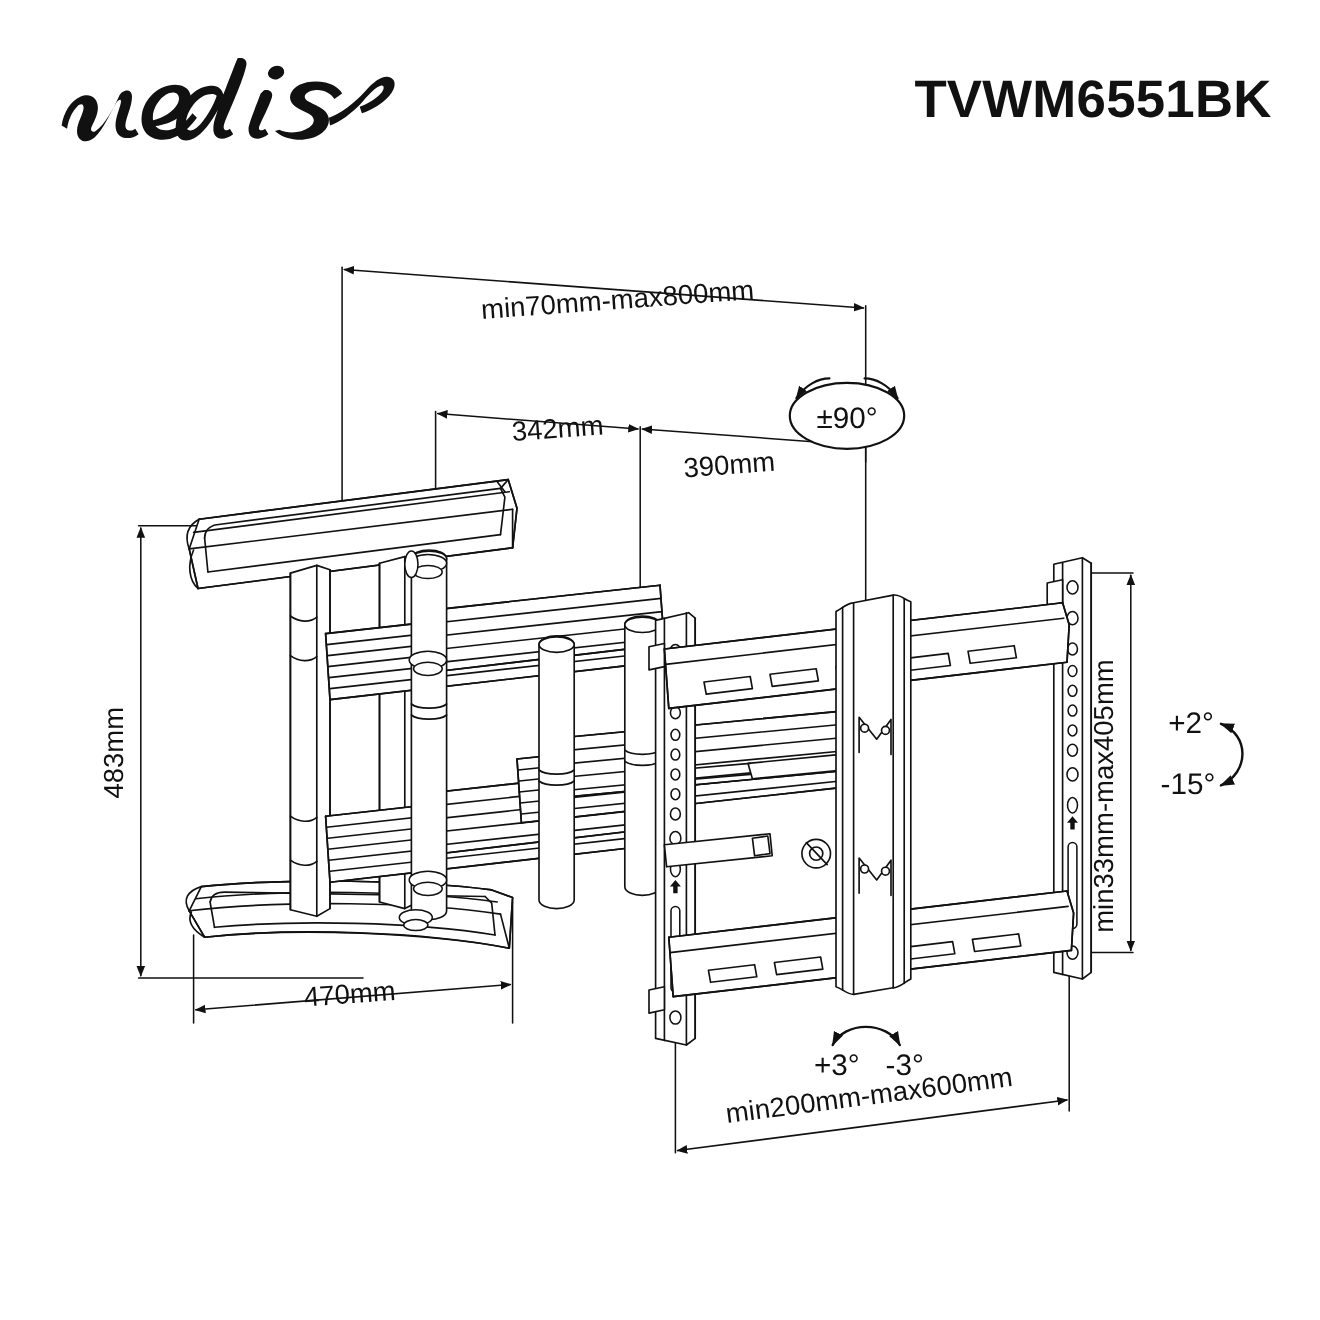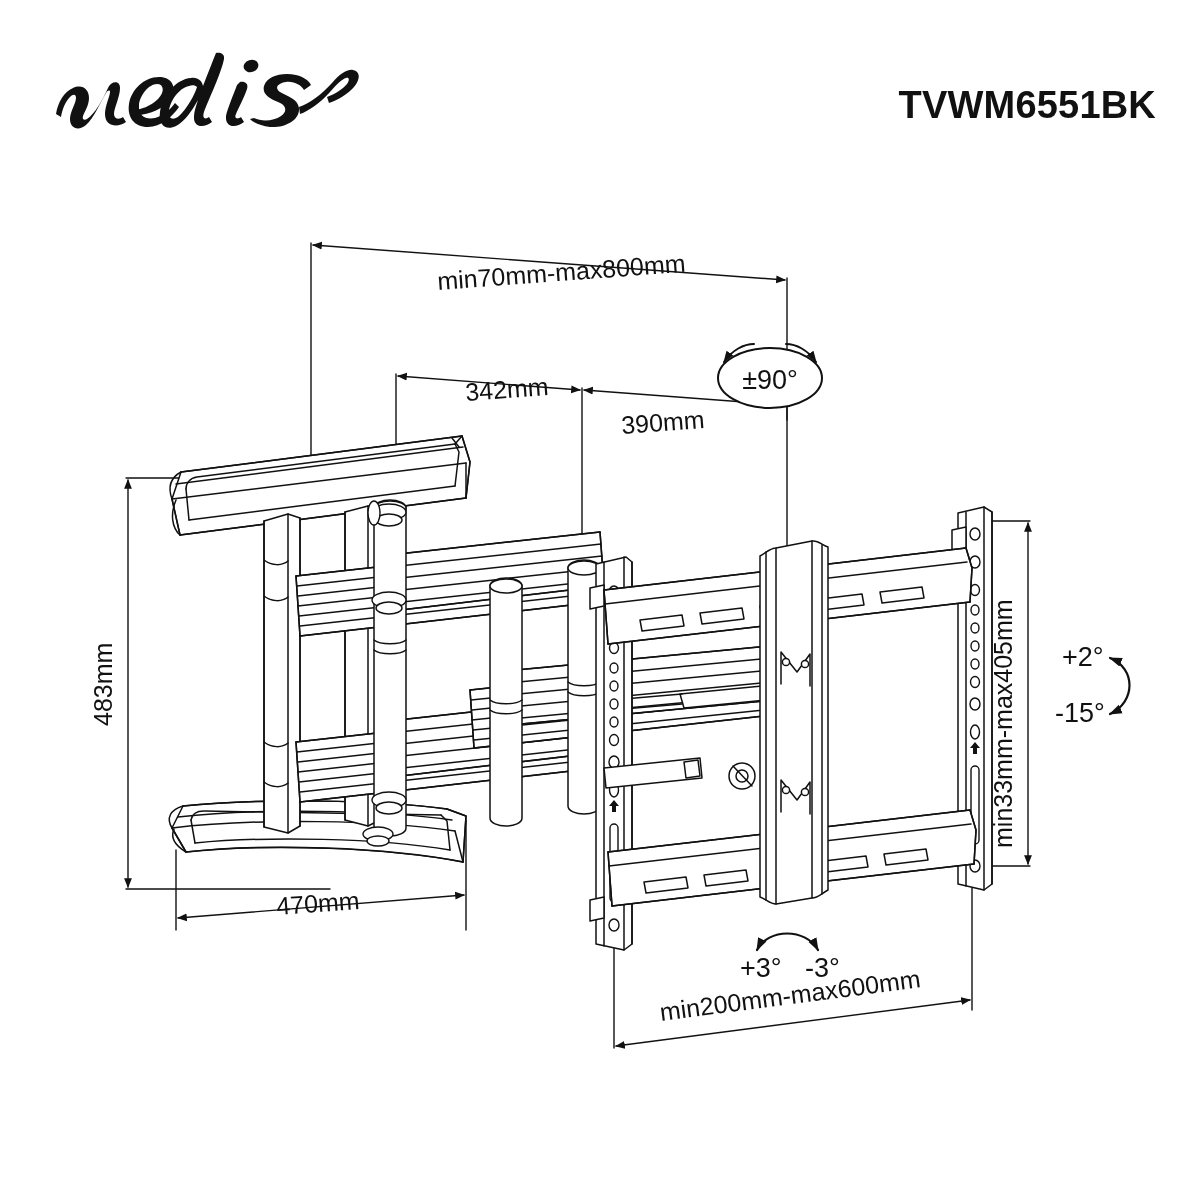--- a/index.html
+++ b/index.html
@@ -3,22 +3,22 @@
 <meta charset="utf-8">
 <style>
   html,body{margin:0;padding:0;background:#ffffff;}
   body{width:1200px;height:1200px;overflow:hidden;
        font-family:"Liberation Sans",sans-serif;color:#111;}
   #sheet{position:relative;width:1200px;height:1200px;background:#fff;}
 
   
   #header{position:absolute;left:0;top:0;width:1200px;height:160px;}
   #brand-logo{position:absolute;left:48px;top:48px;width:330px;height:88px;}
-  #product-code{position:absolute;right:44px;top:84px;
-    font-size:38px;font-weight:700;letter-spacing:.2px;
+  #product-code{position:absolute;right:44px;top:63px;
+    font-size:48px;font-weight:700;letter-spacing:.2px;
     font-family:"Liberation Sans",sans-serif;color:#111;}
 
   
   #drawing{position:absolute;left:0;top:0;width:1200px;height:1200px;}
   #drawing svg{display:block;}
 
   .dimtext{font-family:"Liberation Sans",sans-serif;font-size:25px;fill:#111;}
   .angtext{font-family:"Liberation Sans",sans-serif;font-size:27px;fill:#111;}
 </style>
 </head>

